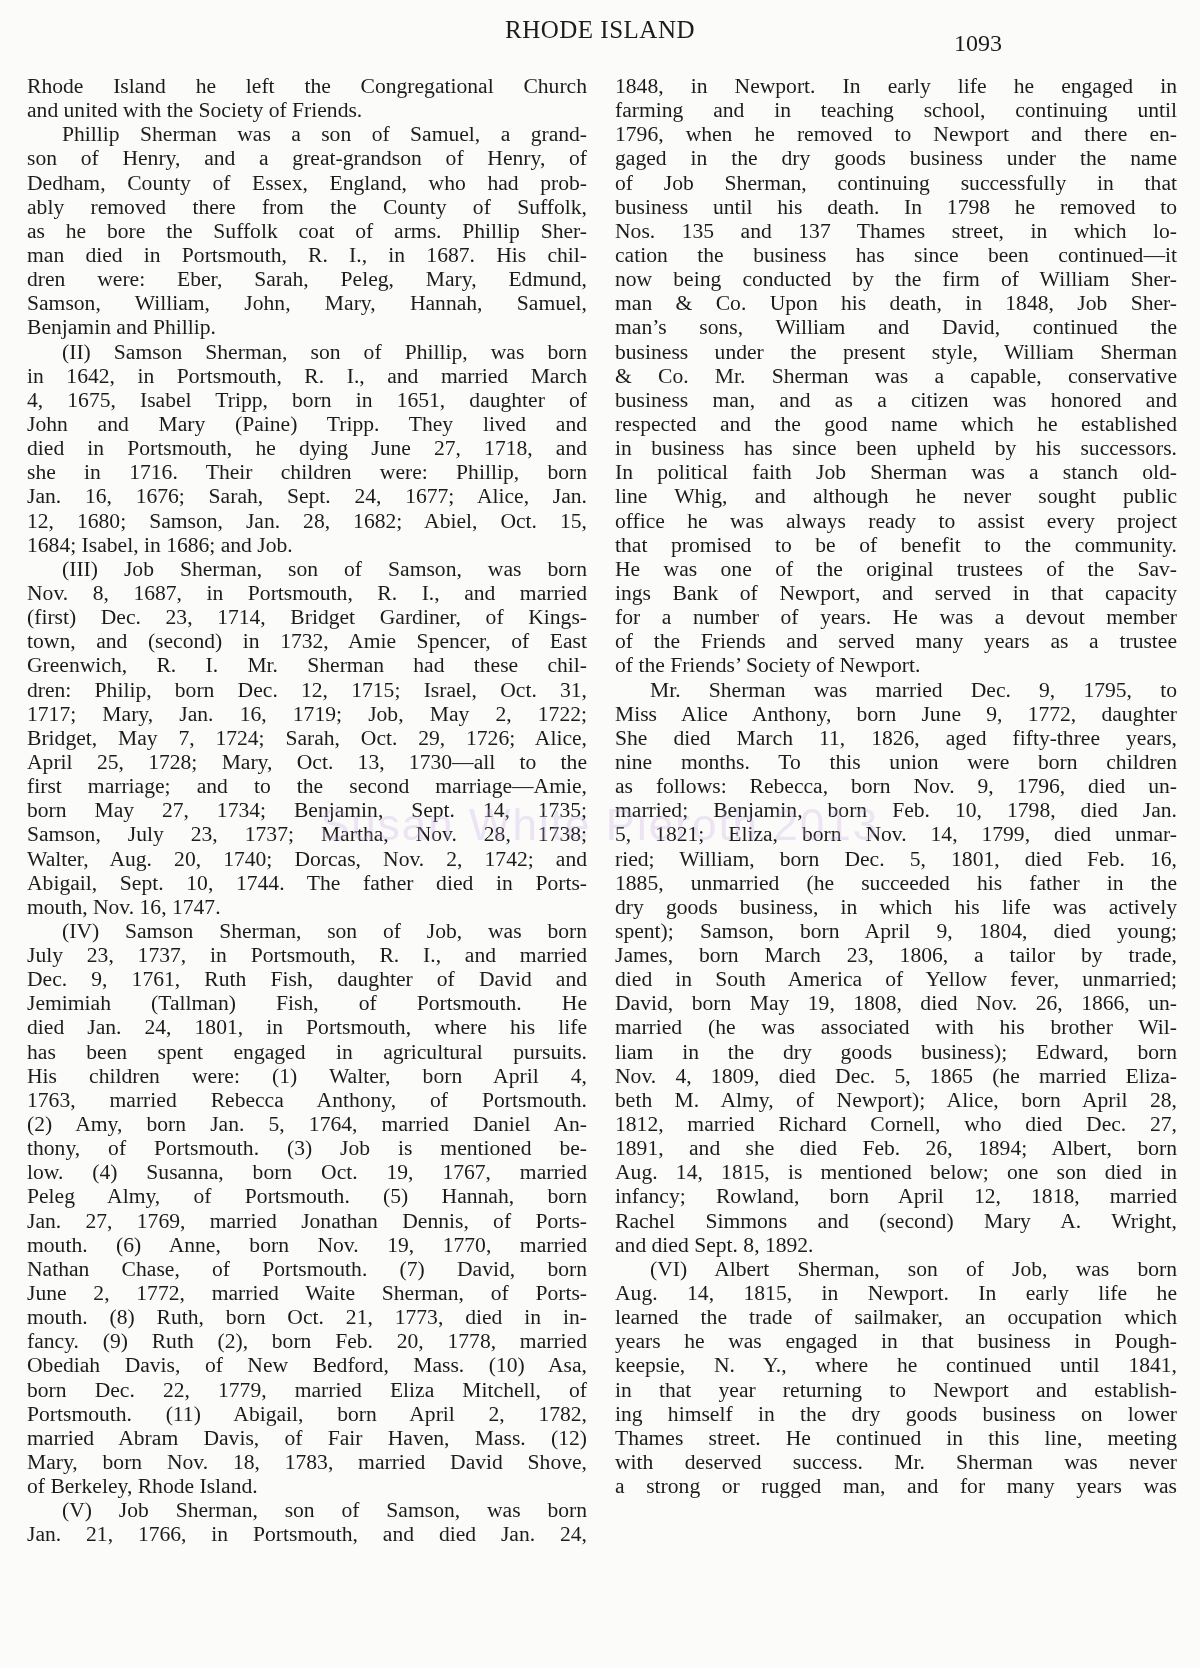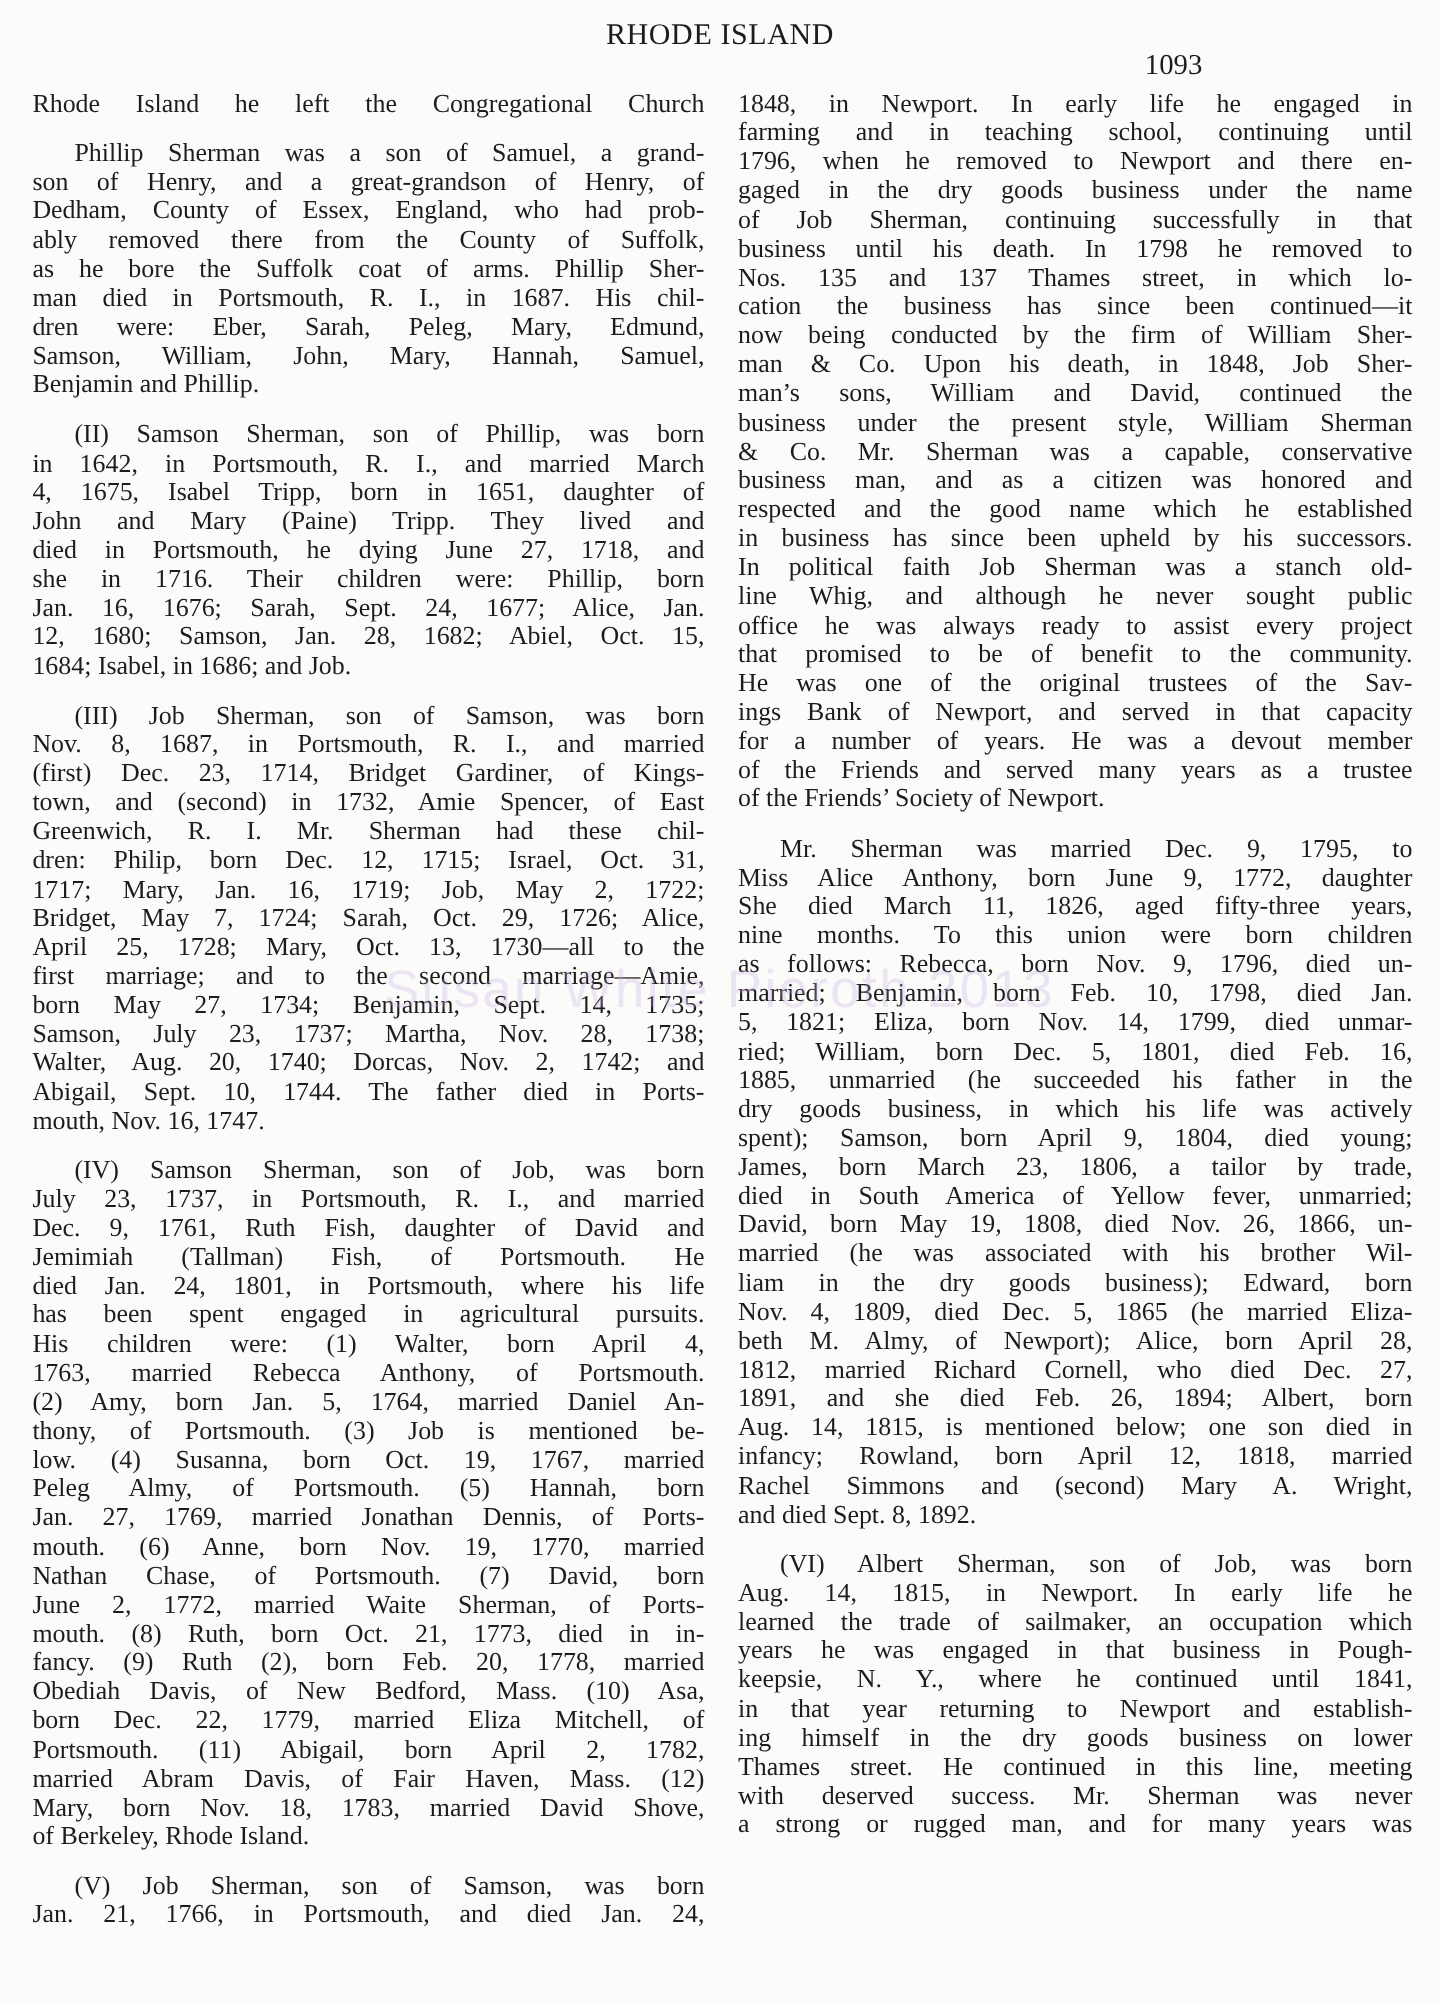--- a/index.html
+++ b/index.html
@@ -27,21 +27,21 @@
       left: 0;
       width: 1200px;
       text-align: center;
       top: 4px;
       font-size: 25px;
       letter-spacing: 0.5px;
     }
     .page-number {
       position: absolute;
       right: 22px;
-      top: 30px;
+      top: 18px;
       font-size: 24px;
       text-align: center;
     }
     .column {
       position: absolute;
       top: 74px;
       font-size: 21.6px;
       line-height: 24.15px;
     }
     .col-left {
@@ -57,21 +57,20 @@
       white-space: nowrap;
       text-align: justify;
       text-align-last: justify;
       height: 24.15px;
     }
     .line.last {
       text-align-last: left;
     }
     .line.indent {
       padding-left: 35px;
-      margin-top: 17px;
     }
     .watermark {
       position: absolute;
       left: 320px;
       top: 800px;
       font-family: "Liberation Sans", sans-serif;
       font-size: 44px;
       color: rgba(200, 170, 230, 0.28);
       letter-spacing: 2px;
       white-space: nowrap;
@@ -81,20 +80,21 @@
 </head>
 <body>
 
 <div class="page-header">
   <div class="running-title">RHODE ISLAND</div>
   <div class="page-number">1093</div>
 </div>
 
 <div class="column col-left" id="left-col">
     <span class="line">Rhode Island he left the Congregational Church</span>
+    <span class="line last">and united with the Society of Friends.</span>
     <span class="line indent">Phillip Sherman was a son of Samuel, a grand-</span>
     <span class="line">son of Henry, and a great-grandson of Henry, of</span>
     <span class="line">Dedham, County of Essex, England, who had prob-</span>
     <span class="line">ably removed there from the County of Suffolk,</span>
     <span class="line">as he bore the Suffolk coat of arms.  Phillip Sher-</span>
     <span class="line">man died in Portsmouth, R. I., in 1687.  His chil-</span>
     <span class="line">dren were:  Eber, Sarah, Peleg, Mary, Edmund,</span>
     <span class="line">Samson, William, John, Mary, Hannah, Samuel,</span>
     <span class="line last">Benjamin and Phillip.</span>
     <span class="line indent">(II) Samson Sherman, son of Phillip, was born</span>

